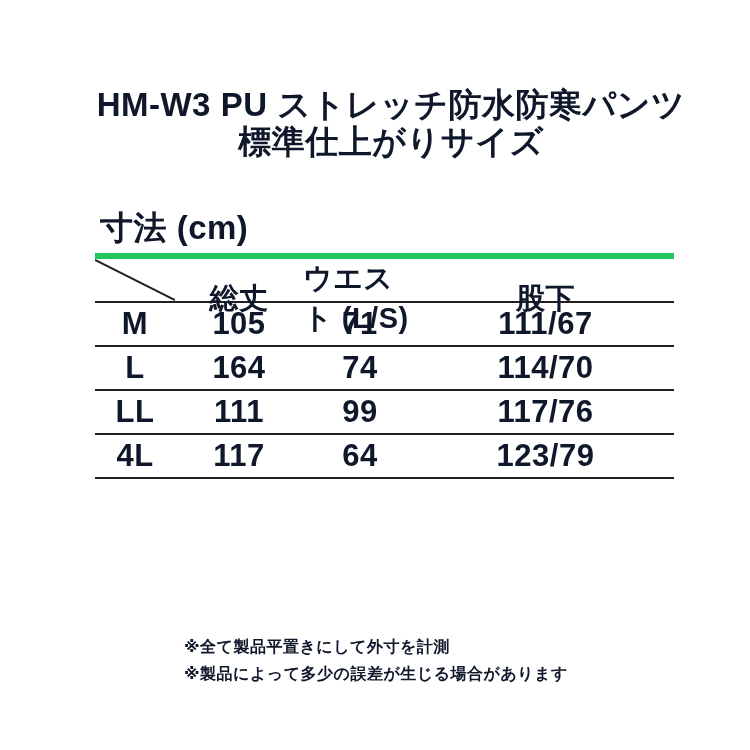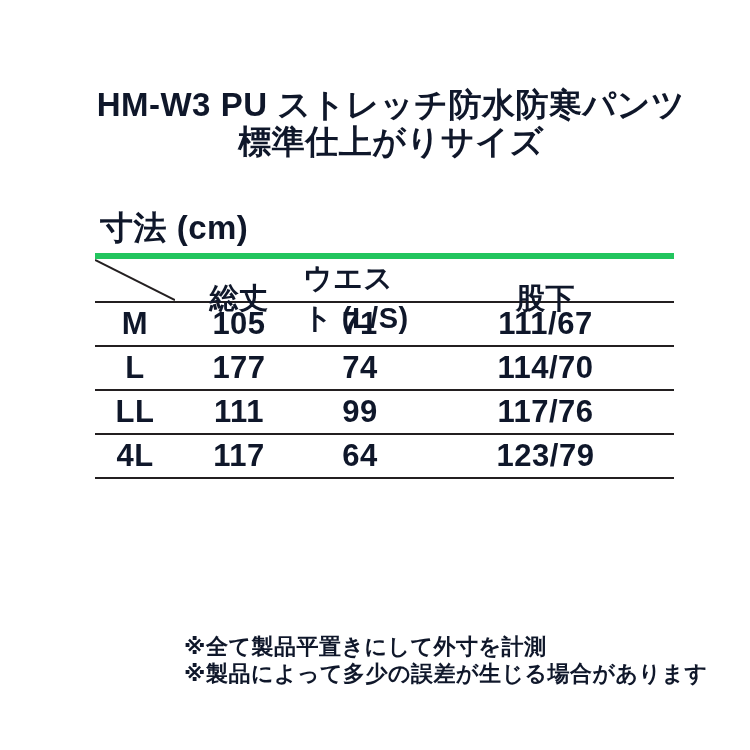--- a/index.html
+++ b/index.html
@@ -36,21 +36,21 @@
   .cell{
     display:flex;align-items:center;justify-content:center;
     font-weight:700;
   }
   .hcell{font-size:29px;letter-spacing:0.5px;}
   .dcell{font-size:31px;letter-spacing:0.5px;}
   .corner-cell{position:relative;}
   .corner-cell svg{position:absolute;left:0;top:0;}
   .notes{
     position:absolute;left:168px;top:633px;
-    font-size:22px;font-weight:700;line-height:27px;
+    font-size:16px;font-weight:700;line-height:27px;
     letter-spacing:0.5px;
   }
 </style>
 </head>
 <body>
 
 <div class="canvas">
 
   <div class="title-block">
     <div>HM-W3 PU ストレッチ防水防寒パンツ</div>
@@ -74,21 +74,21 @@
 
     <div class="trow">
       <div class="cell dcell">M</div>
       <div class="cell dcell">105</div>
       <div class="cell dcell">71</div>
       <div class="cell dcell">111/67</div>
     </div>
 
     <div class="trow">
       <div class="cell dcell">L</div>
-      <div class="cell dcell">177</div>
+      <div class="cell dcell">164</div>
       <div class="cell dcell">74</div>
       <div class="cell dcell">114/70</div>
     </div>
 
     <div class="trow">
       <div class="cell dcell">LL</div>
       <div class="cell dcell">111</div>
       <div class="cell dcell">99</div>
       <div class="cell dcell">117/76</div>
     </div>

